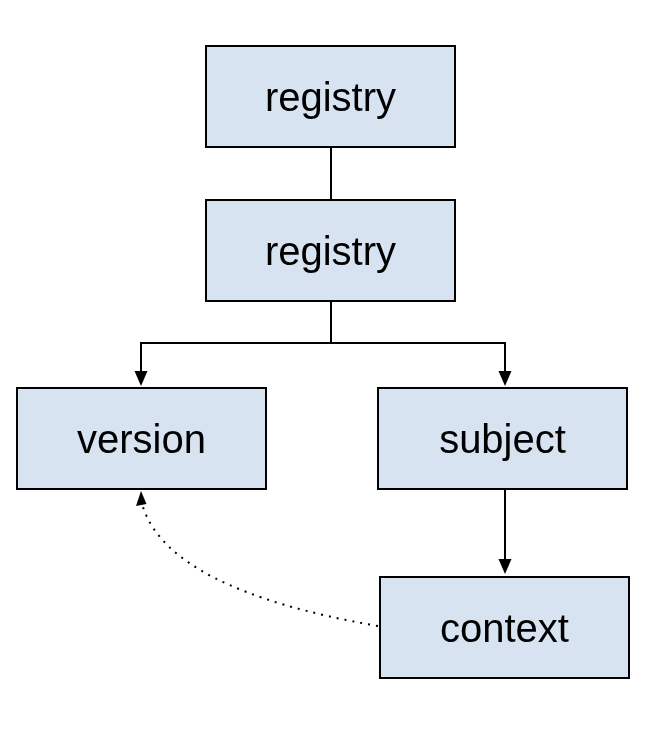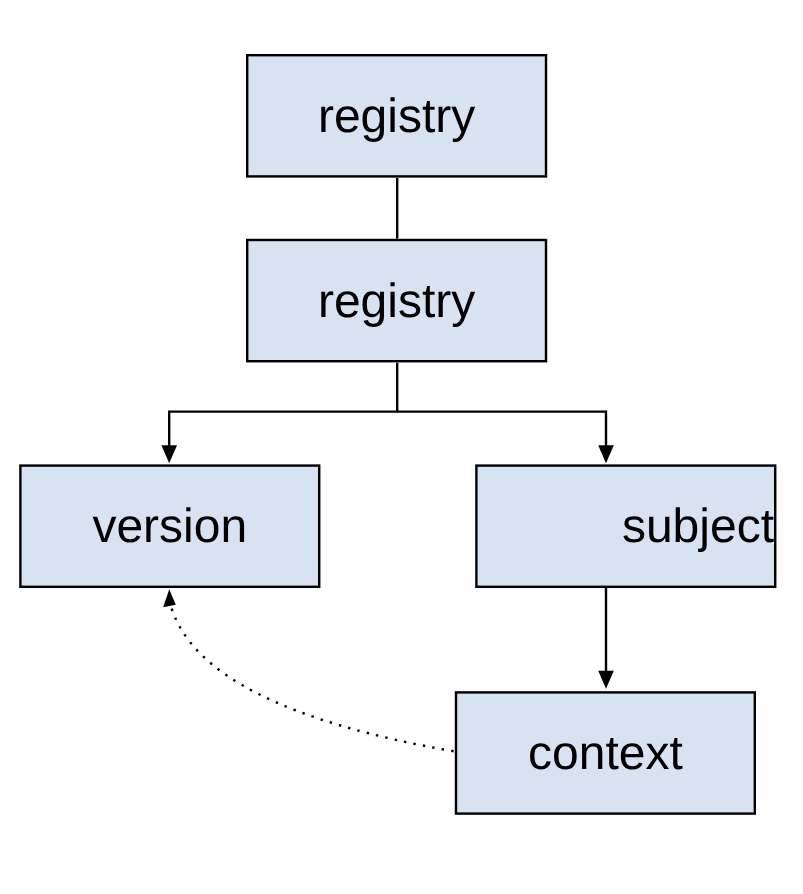--- a/index.html
+++ b/index.html
@@ -35,21 +35,21 @@
   }
   .node-label {
     font-size: 40px;
     color: #000000;
     line-height: 1;
     white-space: nowrap;
   }
   .node-registry { left: 205px; top: 45px;  }
   .node-context  { left: 205px; top: 199px; }
   .node-schema   { left: 16px;  top: 387px; }
-  .node-subject  { left: 396px; top: 387px; justify-content: flex-end; }
+  .node-subject  { left: 377px; top: 387px; }
   .node-version  { left: 379px; top: 576px; }
 
   .edge-line {
     fill: none;
     stroke: #000000;
     stroke-width: 2;
   }
   .edge-line.dotted {
     stroke-dasharray: 2 6;
     stroke-linecap: butt;

